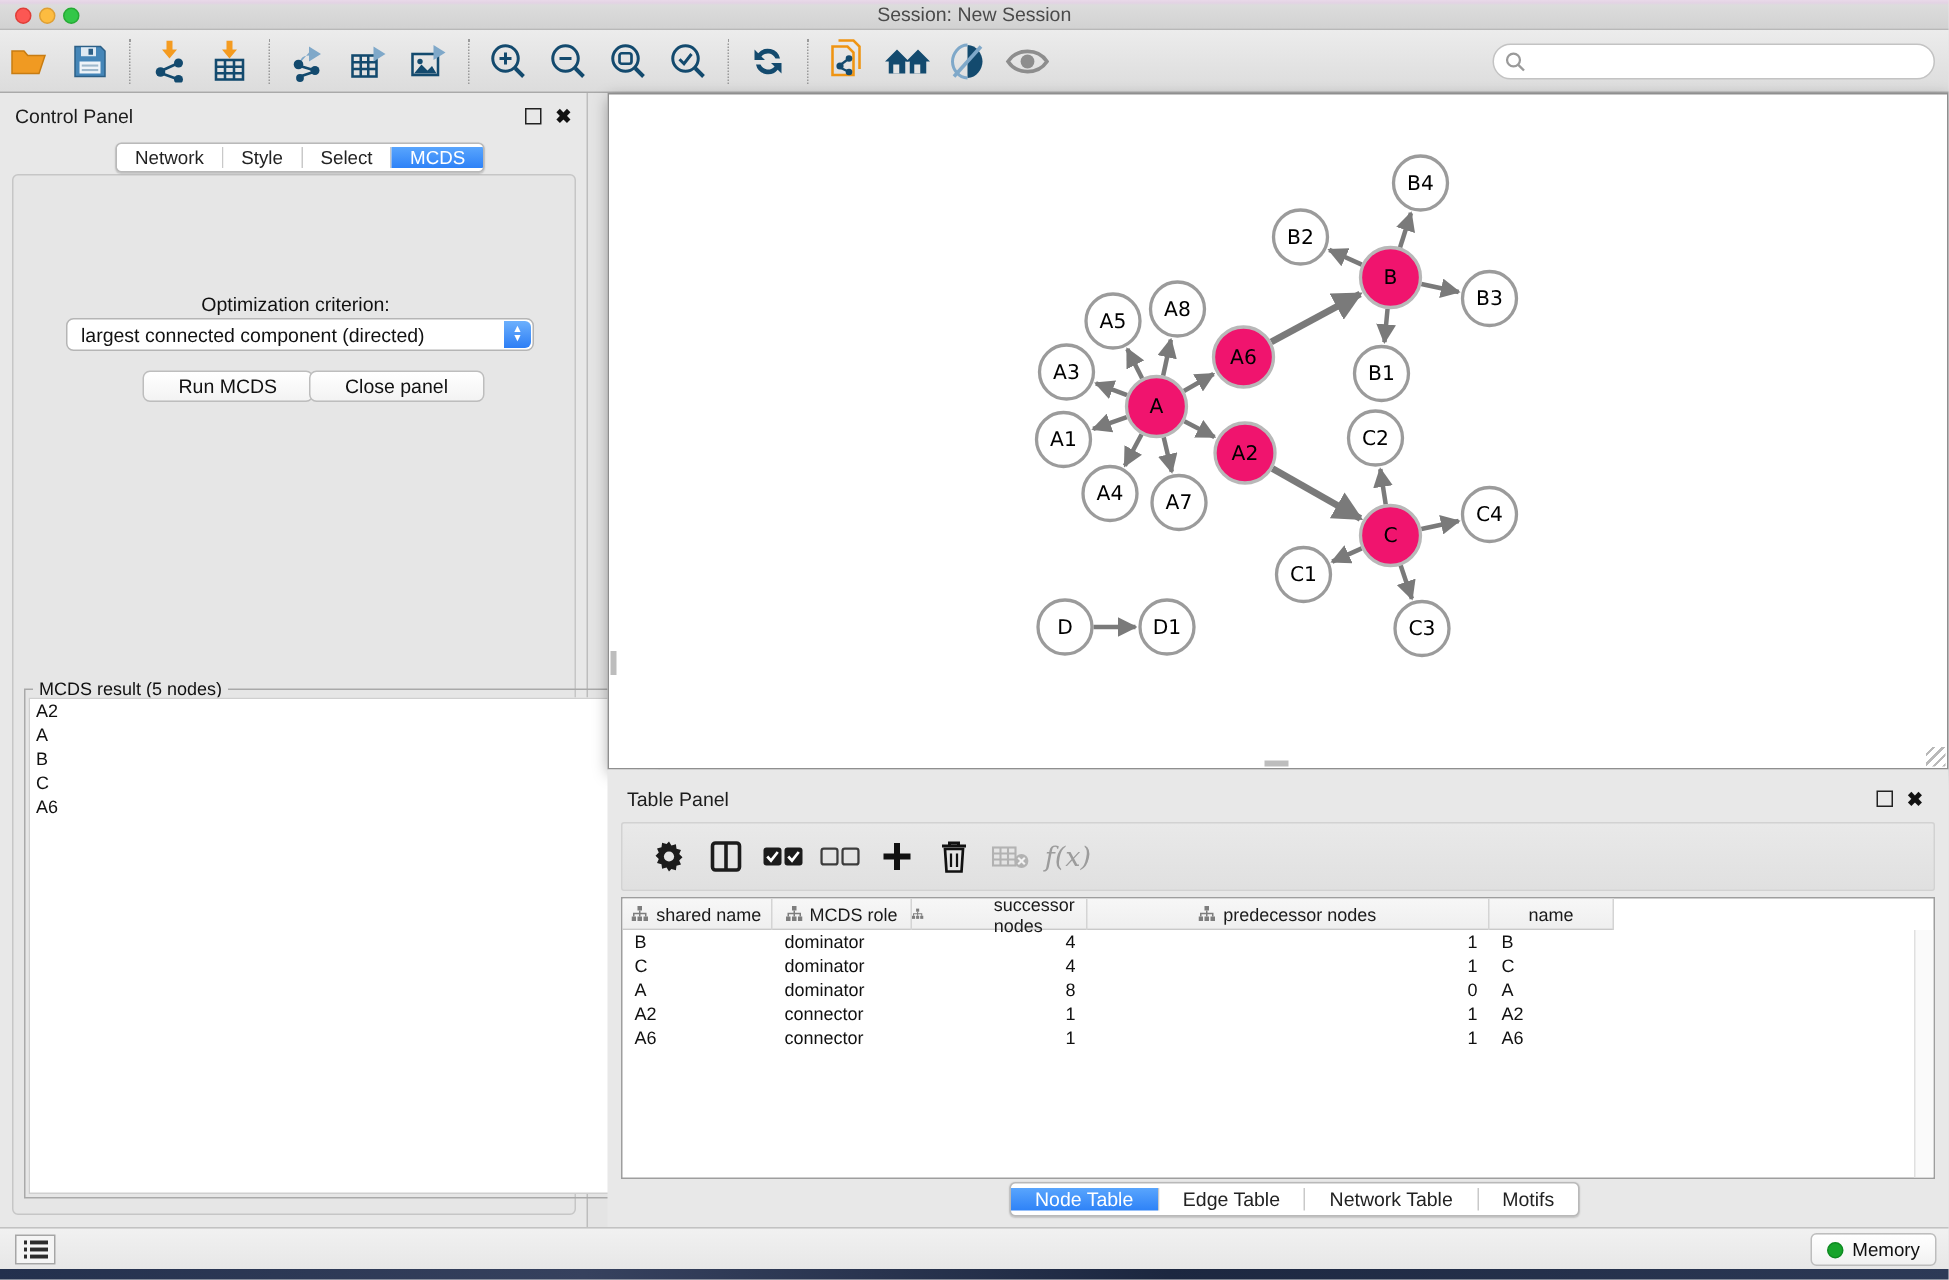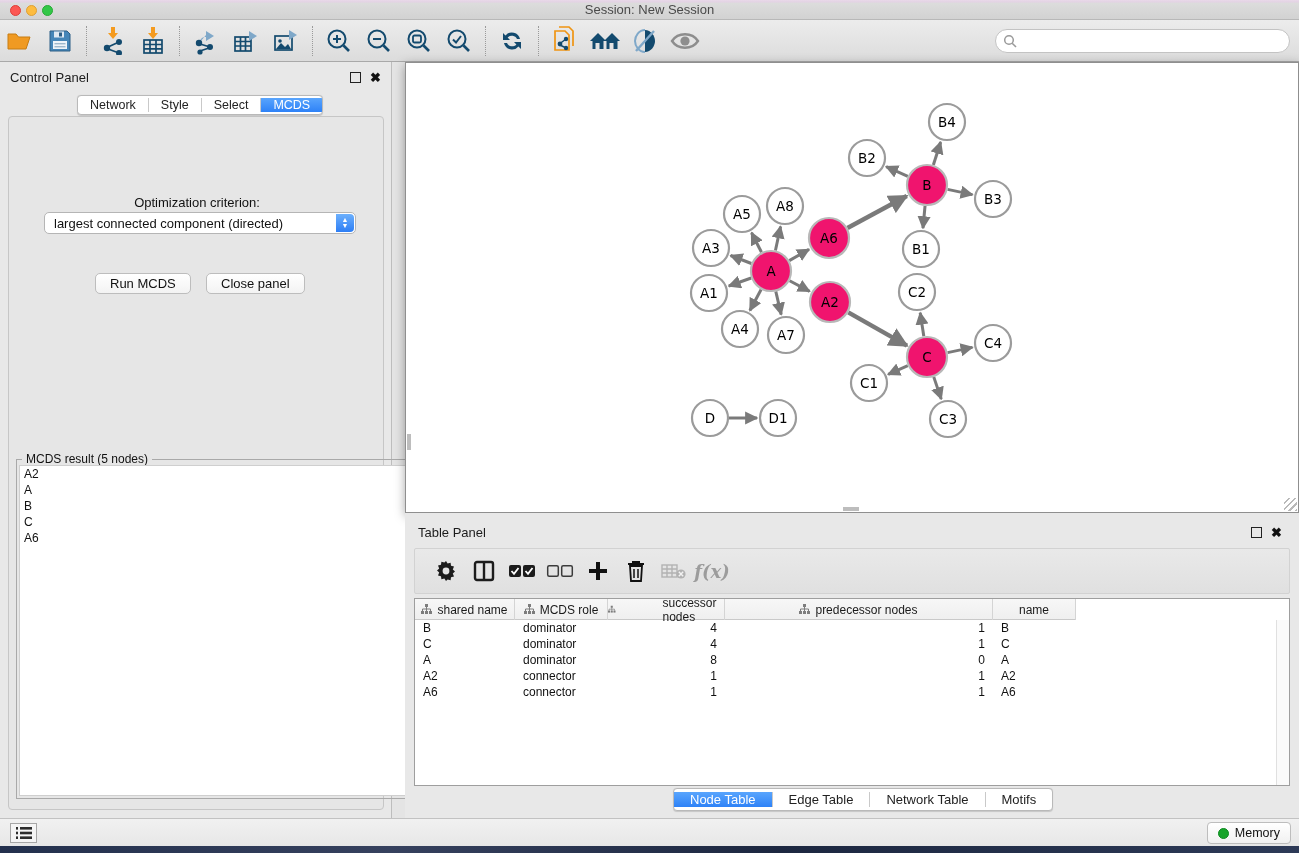--- a/index.html
+++ b/index.html
@@ -46,21 +46,21 @@
   #cp-tabs { left:77px; top:33px; }
   #opt-label { position:absolute; left:0; width:376px; top:78px; text-align:center; font-size:13px; color:#111; }
   #opt-select { position:absolute; left:35px; top:95px; width:312px; height:22px; background:#fff;
     border:1px solid #b5b5b5; border-radius:5px; font-size:13px; color:#111;
     display:flex; align-items:center; padding-left:9px; }
   #opt-stepper { position:absolute; right:1px; top:1px; bottom:1px; width:18px; border-radius:0 4px 4px 0;
     background:linear-gradient(#6cb0fd,#2d7ef5); display:flex; flex-direction:column;
     align-items:center; justify-content:center; color:#fff; font-size:7px; line-height:6px; }
   .mac-btn { position:absolute; height:21px; background:linear-gradient(#ffffff,#f3f3f3);
     border:1px solid #bdbdbd; border-radius:5px; font-size:13px; color:#111;
-    display:flex; align-items:center; justify-content:center; padding:0 14px; cursor:default;margin-top:26px; }
+    display:flex; align-items:center; justify-content:center; padding:0 23px; cursor:default; }
   #btn-run { left:86px; top:130px; }
   #btn-close { left:197px; top:130px; }
   #result-group { position:absolute; left:7px; top:342px; width:424px; bottom:10px;
     border:1px solid #a9a9a9; }
   #result-title { position:absolute; left:5px; top:-8px; background:#e6e6e6; padding:0 4px;
     font-size:12px; color:#111; }
   #result-list { position:absolute; left:2px; top:5px; right:2px; bottom:2px; background:#fff;
     border:1px solid #cfcfcf; font-size:12px; color:#111; overflow:hidden; }
   #result-list .item { padding:1px 0 1px 4px; line-height:14px; }
   #result-scroll { position:absolute; right:2px; top:5px; width:12px; bottom:2px;
@@ -80,21 +80,21 @@
   .scroll-nub-v { position:absolute; left:1px; top:344px; width:4px; height:16px; background:#bdbdbd; }
   .scroll-nub-h { position:absolute; left:437px; bottom:1px; width:16px; height:4px; background:#bdbdbd; }
 
   
   #table-panel { position:absolute; left:405px; top:513px; width:894px; height:305px; background:#e8e8e8; }
   #tp-header { position:absolute; left:13px; top:12px; font-size:13px; color:#1c1c1c; }
   #tp-toolbar { position:absolute; left:9px; top:35px; right:9px; height:46px;
     background:linear-gradient(#e9e9e9,#e0e0e0); border:1px solid #d2d2d2; border-radius:2px;
     display:flex; align-items:center; padding-left:12px; }
   .tp-ic { width:38px; height:34px; display:flex; align-items:center; justify-content:center; cursor:default; }
-  .fx { font-family:"DejaVu Serif", serif; font-style:italic; font-size:18px; color:#9c9c9c;font-weight:bold; }
+  .fx { font-family:"DejaVu Serif", serif; font-style:italic; font-size:18px; color:#9c9c9c; }
   #tbl { position:absolute; left:9px; top:85px; right:9px; height:188px; background:#fff;
     border:1px solid #9e9e9e; overflow:hidden; }
   #tbl-headrow { position:absolute; left:0; top:0; height:21px; display:flex;
     background:linear-gradient(#f7f7f7,#efefef); border-bottom:1px solid #c9c9c9; }
   .th { display:flex; align-items:center; justify-content:center; gap:5px; font-size:12px;
     color:#1a1a1a; border-right:1px solid #d4d4d4; height:21px; }
   #tbl-body { position:absolute; left:0; top:21px; right:14px; bottom:0; font-size:12px; color:#111; }
   .tr { display:flex; height:16px; align-items:center; }
   .td { overflow:hidden; white-space:nowrap; padding:0 8px; }
   .td.num { text-align:right; }

